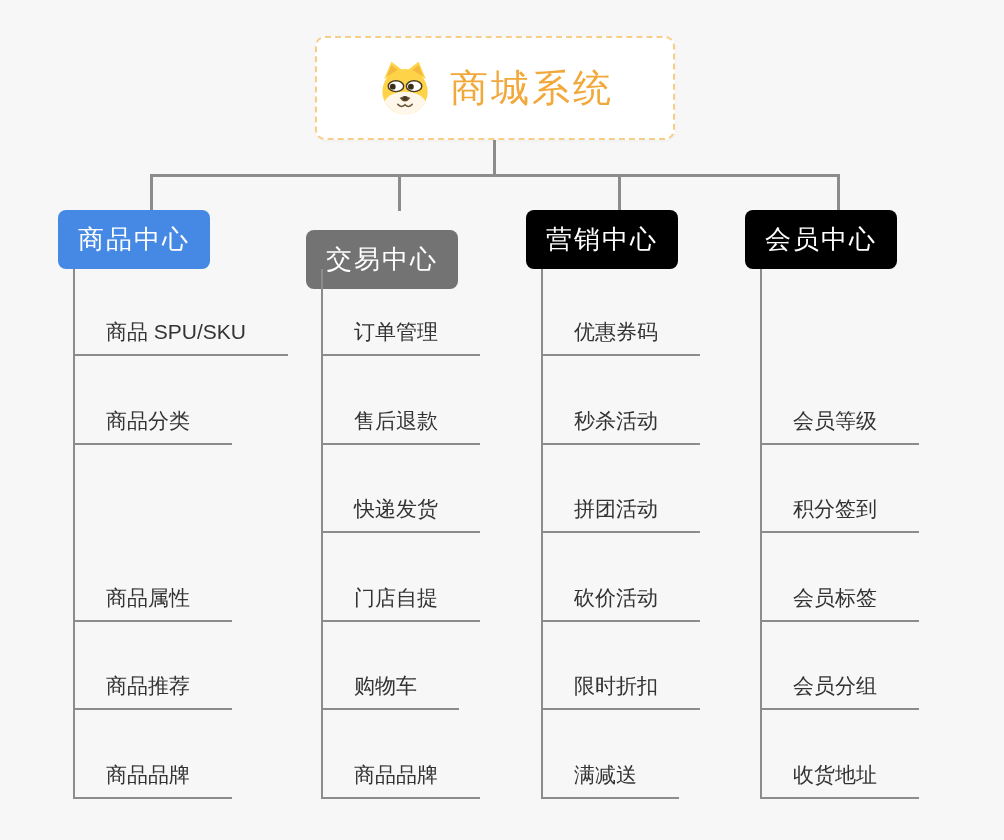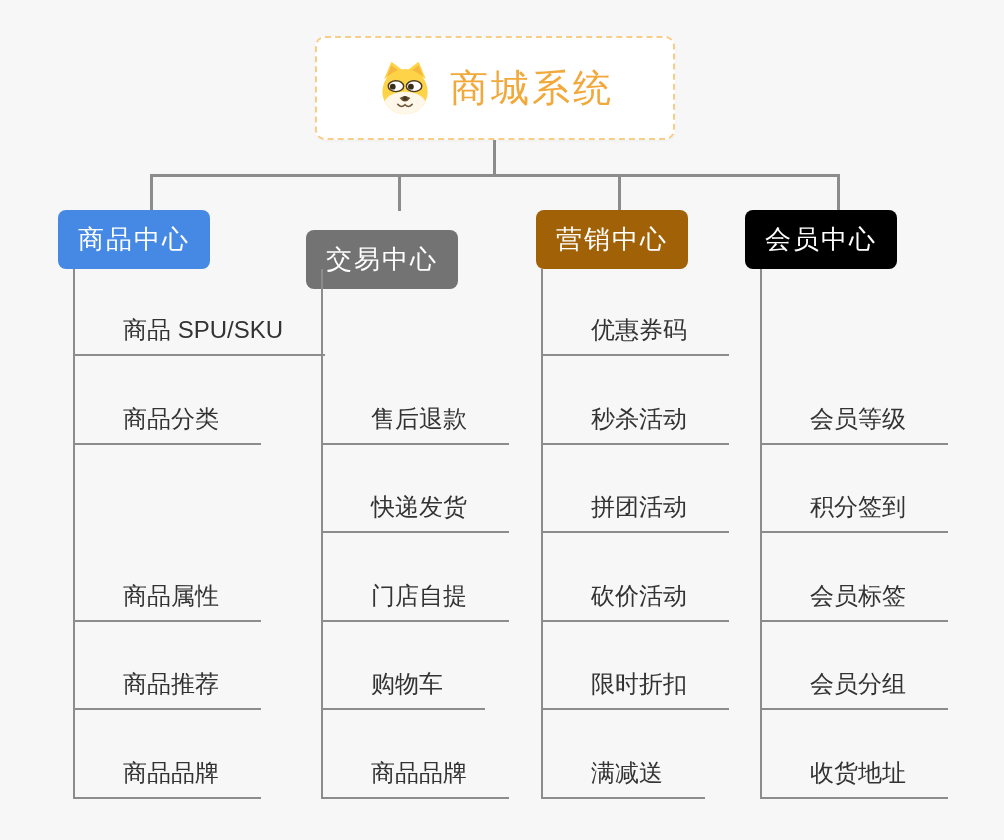--- a/index.html
+++ b/index.html
@@ -54,22 +54,22 @@
   }
   .vline{
     position:absolute;left:15px;top:269px;
     width:2px;height:530px;
     background:#8c8c8c;
   }
   .leaf{
     position:absolute;left:15px;
     transform:translateY(-100%);
     border-bottom:2px solid #8c8c8c;
-    padding:0 42px 8px 50px;
-    font-size:24px;
+    padding:0 42px 8px 33px;
+    font-size:21px;
     color:#333333;
     white-space:nowrap;
   }
   .l1{top:356px;}
   .l2{top:445px;}
   .l3{top:533px;}
   .l4{top:622px;}
   .l5{top:710px;}
   .l6{top:799px;}
 </style>
@@ -115,30 +115,31 @@
     <div class="leaf l2">商品分类</div>
     <div class="leaf l4">商品属性</div>
     <div class="leaf l5">商品推荐</div>
     <div class="leaf l6">商品品牌</div>
   </div>
 
   <div class="branch b2">
     <div class="conn drop"></div>
     <div class="bbox" style="background: #737373; margin-top: 20px;">交易中心</div>
     <div class="vline"></div>
+    <div class="leaf l1">订单管理</div>
     <div class="leaf l2">售后退款</div>
     <div class="leaf l3">快递发货</div>
     <div class="leaf l4">门店自提</div>
     <div class="leaf l5">购物车</div>
     <div class="leaf l6">商品品牌</div>
   </div>
 
   <div class="branch b3">
     <div class="conn drop"></div>
-    <div class="bbox" style="background: #a16207; margin-left: 10px;">营销中心</div>
+    <div class="bbox" style="background: #000000;">营销中心</div>
     <div class="vline"></div>
     <div class="leaf l1">优惠券码</div>
     <div class="leaf l2">秒杀活动</div>
     <div class="leaf l3">拼团活动</div>
     <div class="leaf l4">砍价活动</div>
     <div class="leaf l5">限时折扣</div>
     <div class="leaf l6">满减送</div>
   </div>
 
   <div class="branch b4">

